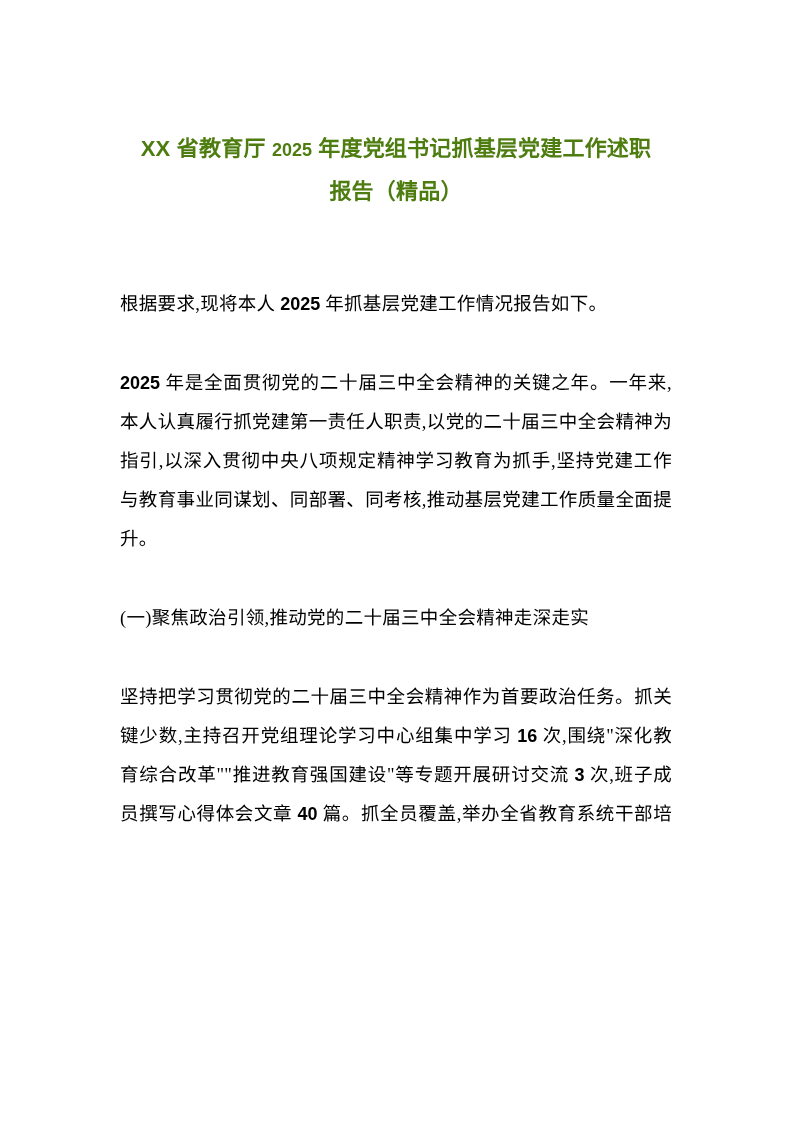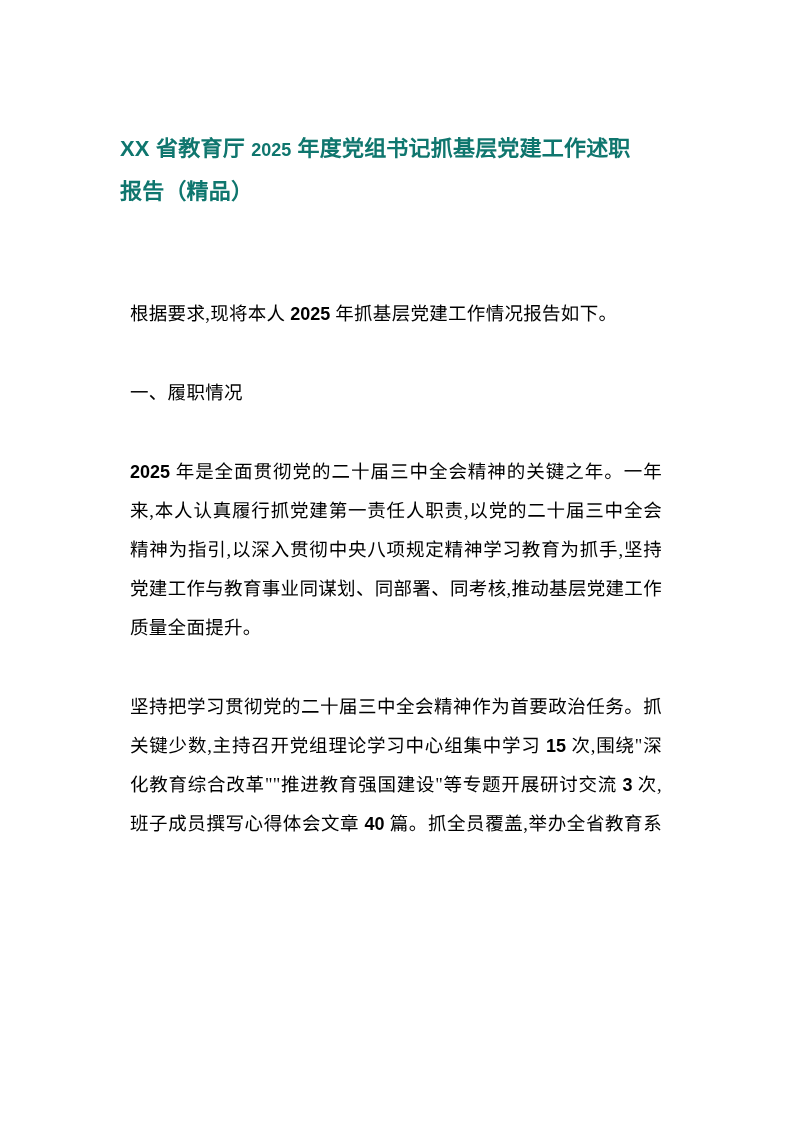--- a/index.html
+++ b/index.html
@@ -30,29 +30,29 @@
     top: 0;
     width: 552px;
   }
   .doc-title {
     margin: 0;
     padding: 0;
     font-family: "Liberation Sans", "DejaVu Sans", sans-serif;
     font-weight: bold;
     font-size: 22px;
     line-height: 41px;
-    text-align: left;
+    text-align: center;
     letter-spacing: 0.2px;
-    color: #0f766e;
+    color: #4d7c0f;
   }
   .spacer-after-title {
     height: 73px;
   }
   .para {
-    margin: 10px;
+    margin: 0;
     font-family: "Liberation Serif", "DejaVu Serif", serif;
     font-size: 18.5px;
     line-height: 39px;
     text-align: justify;
     text-justify: inter-ideograph;
     letter-spacing: 0.3px;
     color: #000000;
   }
   .para + .para {
     margin-top: 40px;
@@ -83,21 +83,21 @@
     <h1 class="doc-title">
       <span>XX 省教育厅 <span class="num">2025</span> 年度党组书记抓基层党建工作述职</span>
       <br>
       <span>报告（精品）</span>
     </h1>
 
     <div class="spacer-after-title"></div>
 
     <p class="para">根据要求,现将本人 <span class="num">2025</span> 年抓基层党建工作情况报告如下。</p>
 
-    <p class="para heading">一、履职情况</p>
 
     <p class="para"><span class="num">2025</span> 年是全面贯彻党的二十届三中全会精神的关键之年。一年来,本人认真履行抓党建第一责任人职责,以党的二十届三中全会精神为指引,以深入贯彻中央八项规定精神学习教育为抓手,坚持党建工作与教育事业同谋划、同部署、同考核,推动基层党建工作质量全面提升。</p>
 
+    <p class="para heading">(一)聚焦政治引领,推动党的二十届三中全会精神走深走实</p>
 
-    <p class="para clipped">坚持把学习贯彻党的二十届三中全会精神作为首要政治任务。抓关键少数,主持召开党组理论学习中心组集中学习 <span class="num">15</span> 次,围绕"深化教育综合改革""推进教育强国建设"等专题开展研讨交流 <span class="num">3</span> 次,班子成员撰写心得体会文章 <span class="num">40</span> 篇。抓全员覆盖,举办全省教育系统干部培训班  期,培训党员干部  人次。组织全省思政课教师集体备课会  场,推动全会精神进教</p>
+    <p class="para clipped">坚持把学习贯彻党的二十届三中全会精神作为首要政治任务。抓关键少数,主持召开党组理论学习中心组集中学习 <span class="num">16</span> 次,围绕"深化教育综合改革""推进教育强国建设"等专题开展研讨交流 <span class="num">3</span> 次,班子成员撰写心得体会文章 <span class="num">40</span> 篇。抓全员覆盖,举办全省教育系统干部培训班  期,培训党员干部  人次。组织全省思政课教师集体备课会  场,推动全会精神进教</p>
 
   </div>
 </div>
 
 </body></html>

